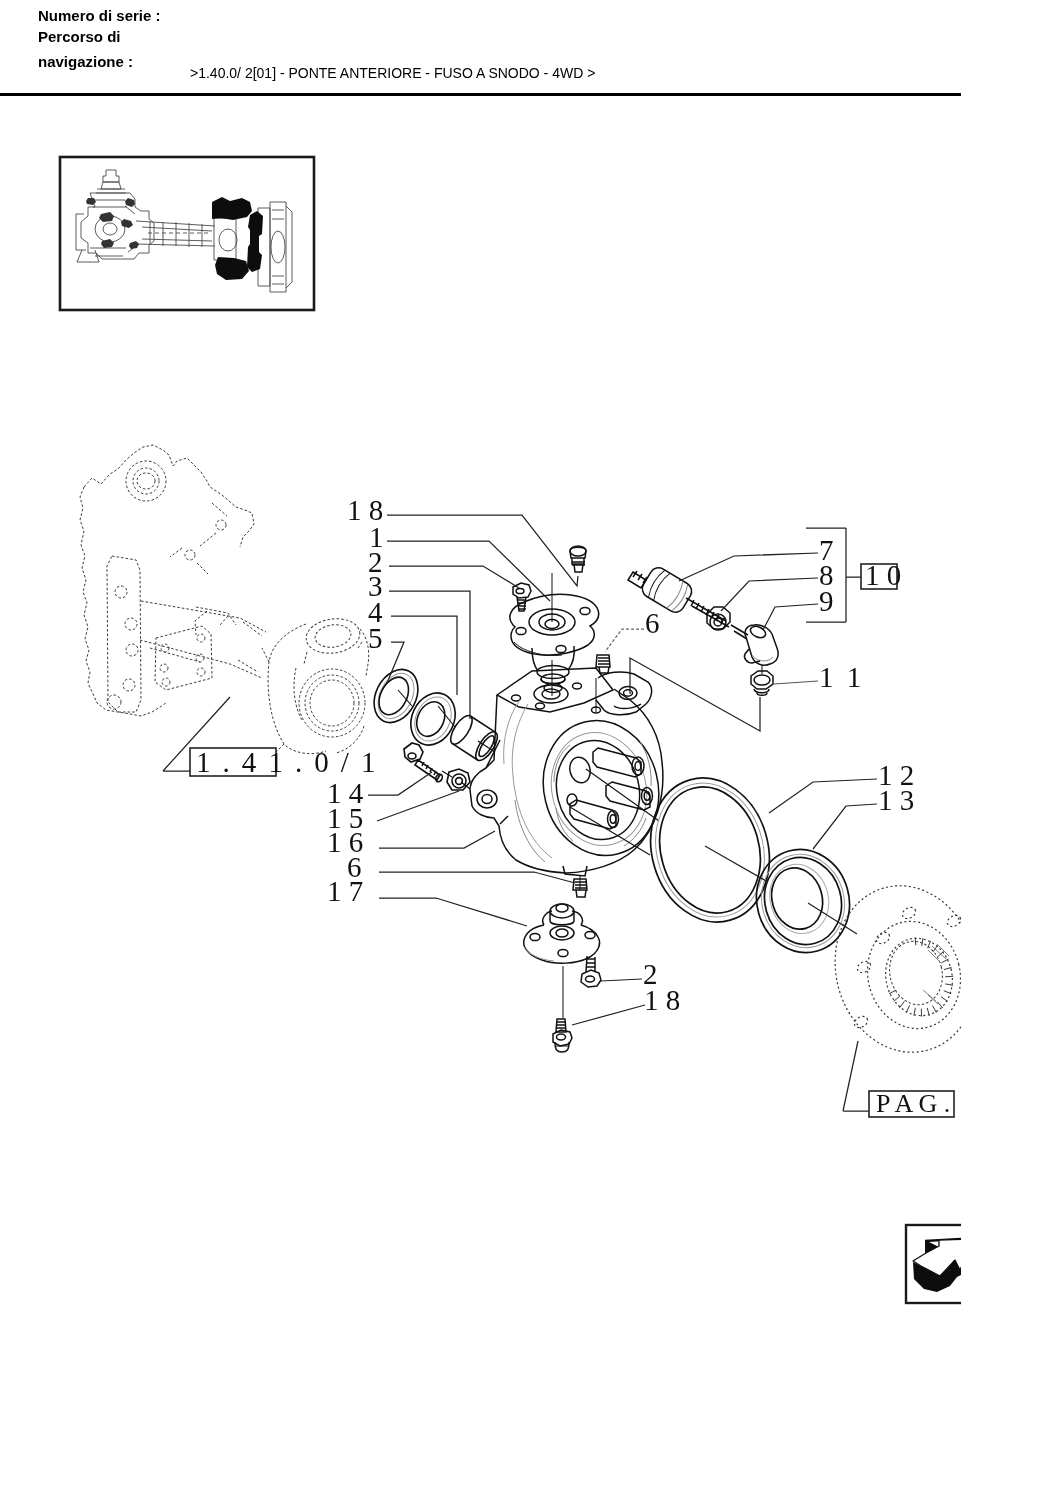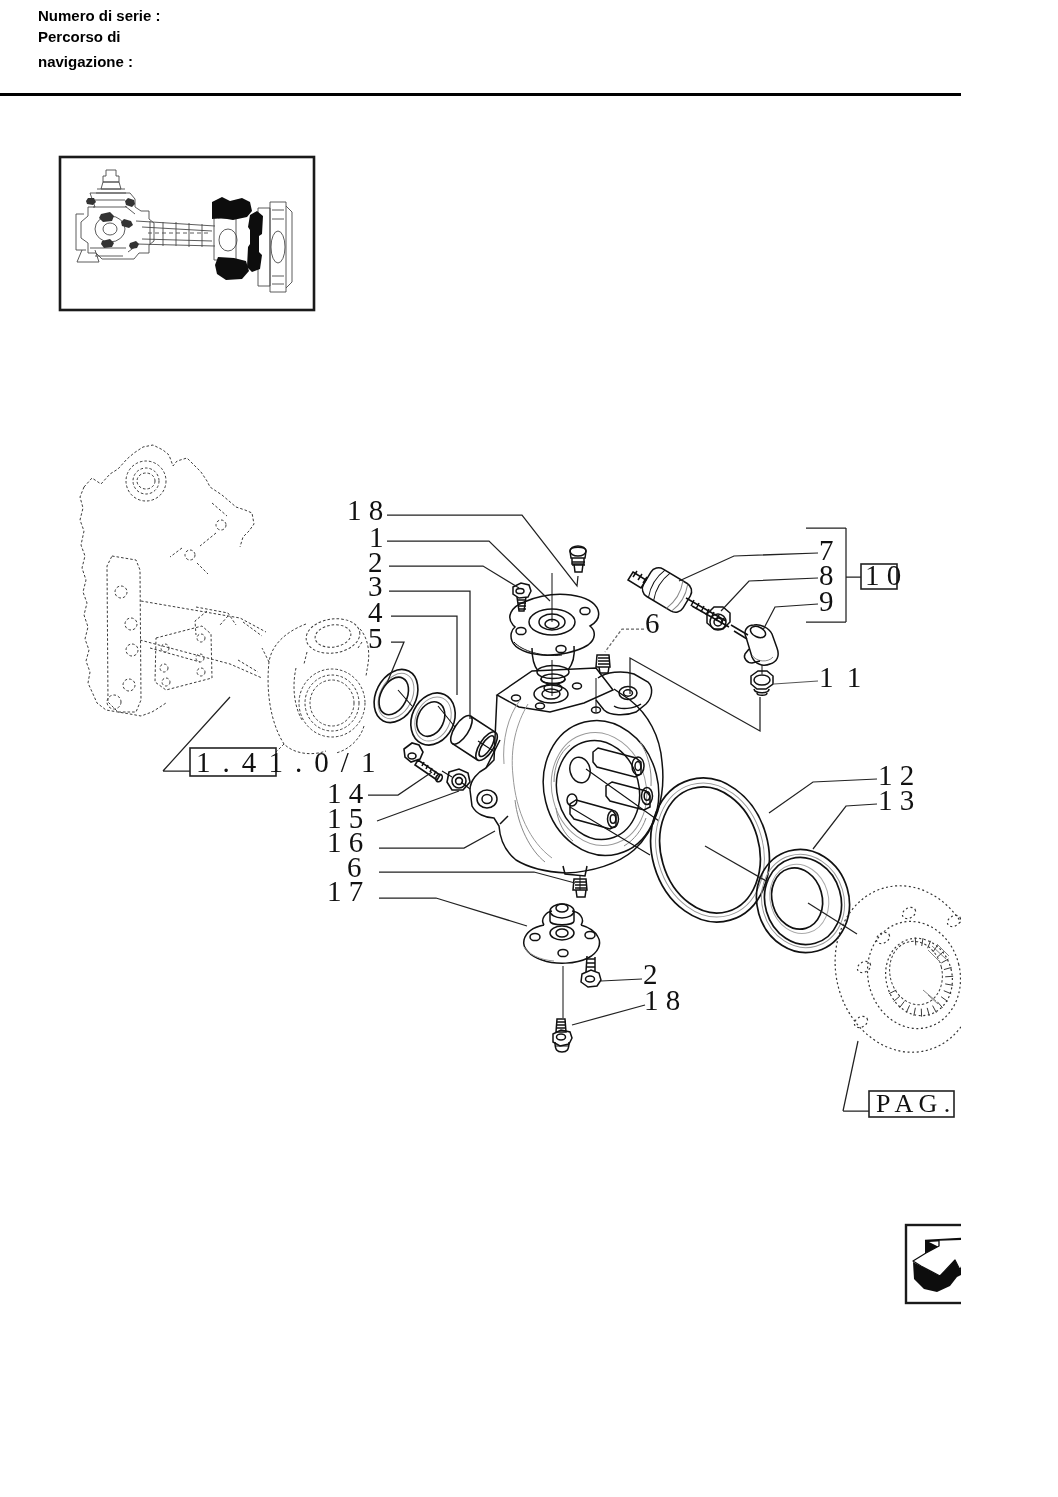--- a/index.html
+++ b/index.html
@@ -9,20 +9,21 @@
 .ht{position:absolute;font-size:14px;color:#000;white-space:nowrap;}
 #rule{position:absolute;left:0;top:93px;width:1058px;height:3px;background:#000;}
 svg{position:absolute;left:0;top:0;}
 </style>
 </head>
 <body>
 <div id="page">
 <div class="hb" style="left:38px;top:7px;">Numero di serie :</div>
 <div class="hb" style="left:38px;top:28px;text-align:right;">Percorso di</div>
 <div class="hb" style="left:38px;top:53px;">navigazione :</div>
+<div class="ht" style="left:190px;top:65px;">&gt;1.40.0/ 2[01] - PONTE ANTERIORE - FUSO A SNODO - 4WD &gt;</div>
 <div id="rule"></div>
 <svg width="1058" height="1497" viewBox="0 0 1058 1497">
 
 <g id="thumb">
 <rect x="60" y="157" width="254" height="153" fill="#fff" stroke="#1a1a1a" stroke-width="2.6"></rect>
 <g stroke="#4a4a4a" stroke-width="0.9" fill="none">
 
 <path d="M106,170 h10 v6 h3 v6 h-16 v-6 h3 z M103,182 h16 l2,7 h-20 z"></path>
 <path d="M97,189 h28 M96,193 h30"></path>
 

